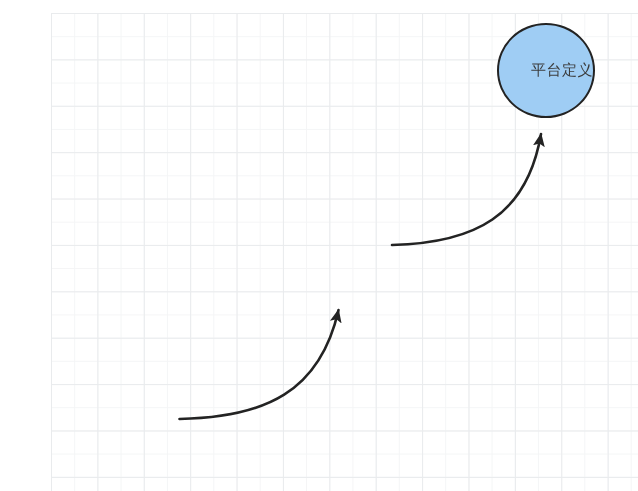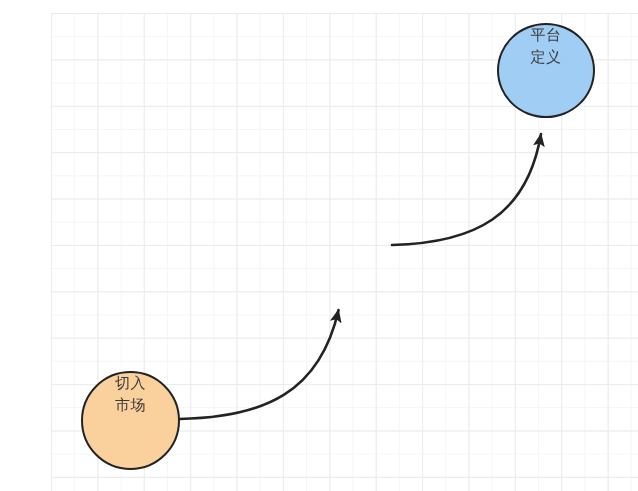--- a/index.html
+++ b/index.html
@@ -43,23 +43,23 @@
     top: 0;
     width: 638px;
     height: 491px;
   }
   .node {
     position: absolute;
     border-radius: 50%;
     border: 2.2px solid #232323;
     box-sizing: border-box;
     display: flex;
-    flex-direction: column;
+    flex-direction: row;
     align-items: center;
-    justify-content: flex-start;
+    justify-content: flex-end;
     color: #3b3b3b;
     font-family: "DejaVu Sans", "Liberation Sans", sans-serif;
     font-size: 15px;
     line-height: 1.45;
     letter-spacing: 0.5px;
     text-align: center;
     user-select: none;
   }
   .node .line {
     display: block;
@@ -96,18 +96,14 @@
 
     <path d="M 392 245 C 475 243, 527 216, 541 134" fill="none" stroke="#232323" stroke-width="2.6" stroke-linecap="round" marker-end="url(#arrow-head)"></path>
   </svg>
 
   <div class="node" id="node-platform">
     <span class="line">平台</span>
     <span class="line">定义</span>
   </div>
 
 
-  <div class="node" id="node-market">
-    <span class="line">切入</span>
-    <span class="line">市场</span>
-  </div>
 
 </div>
 
 </body></html>

